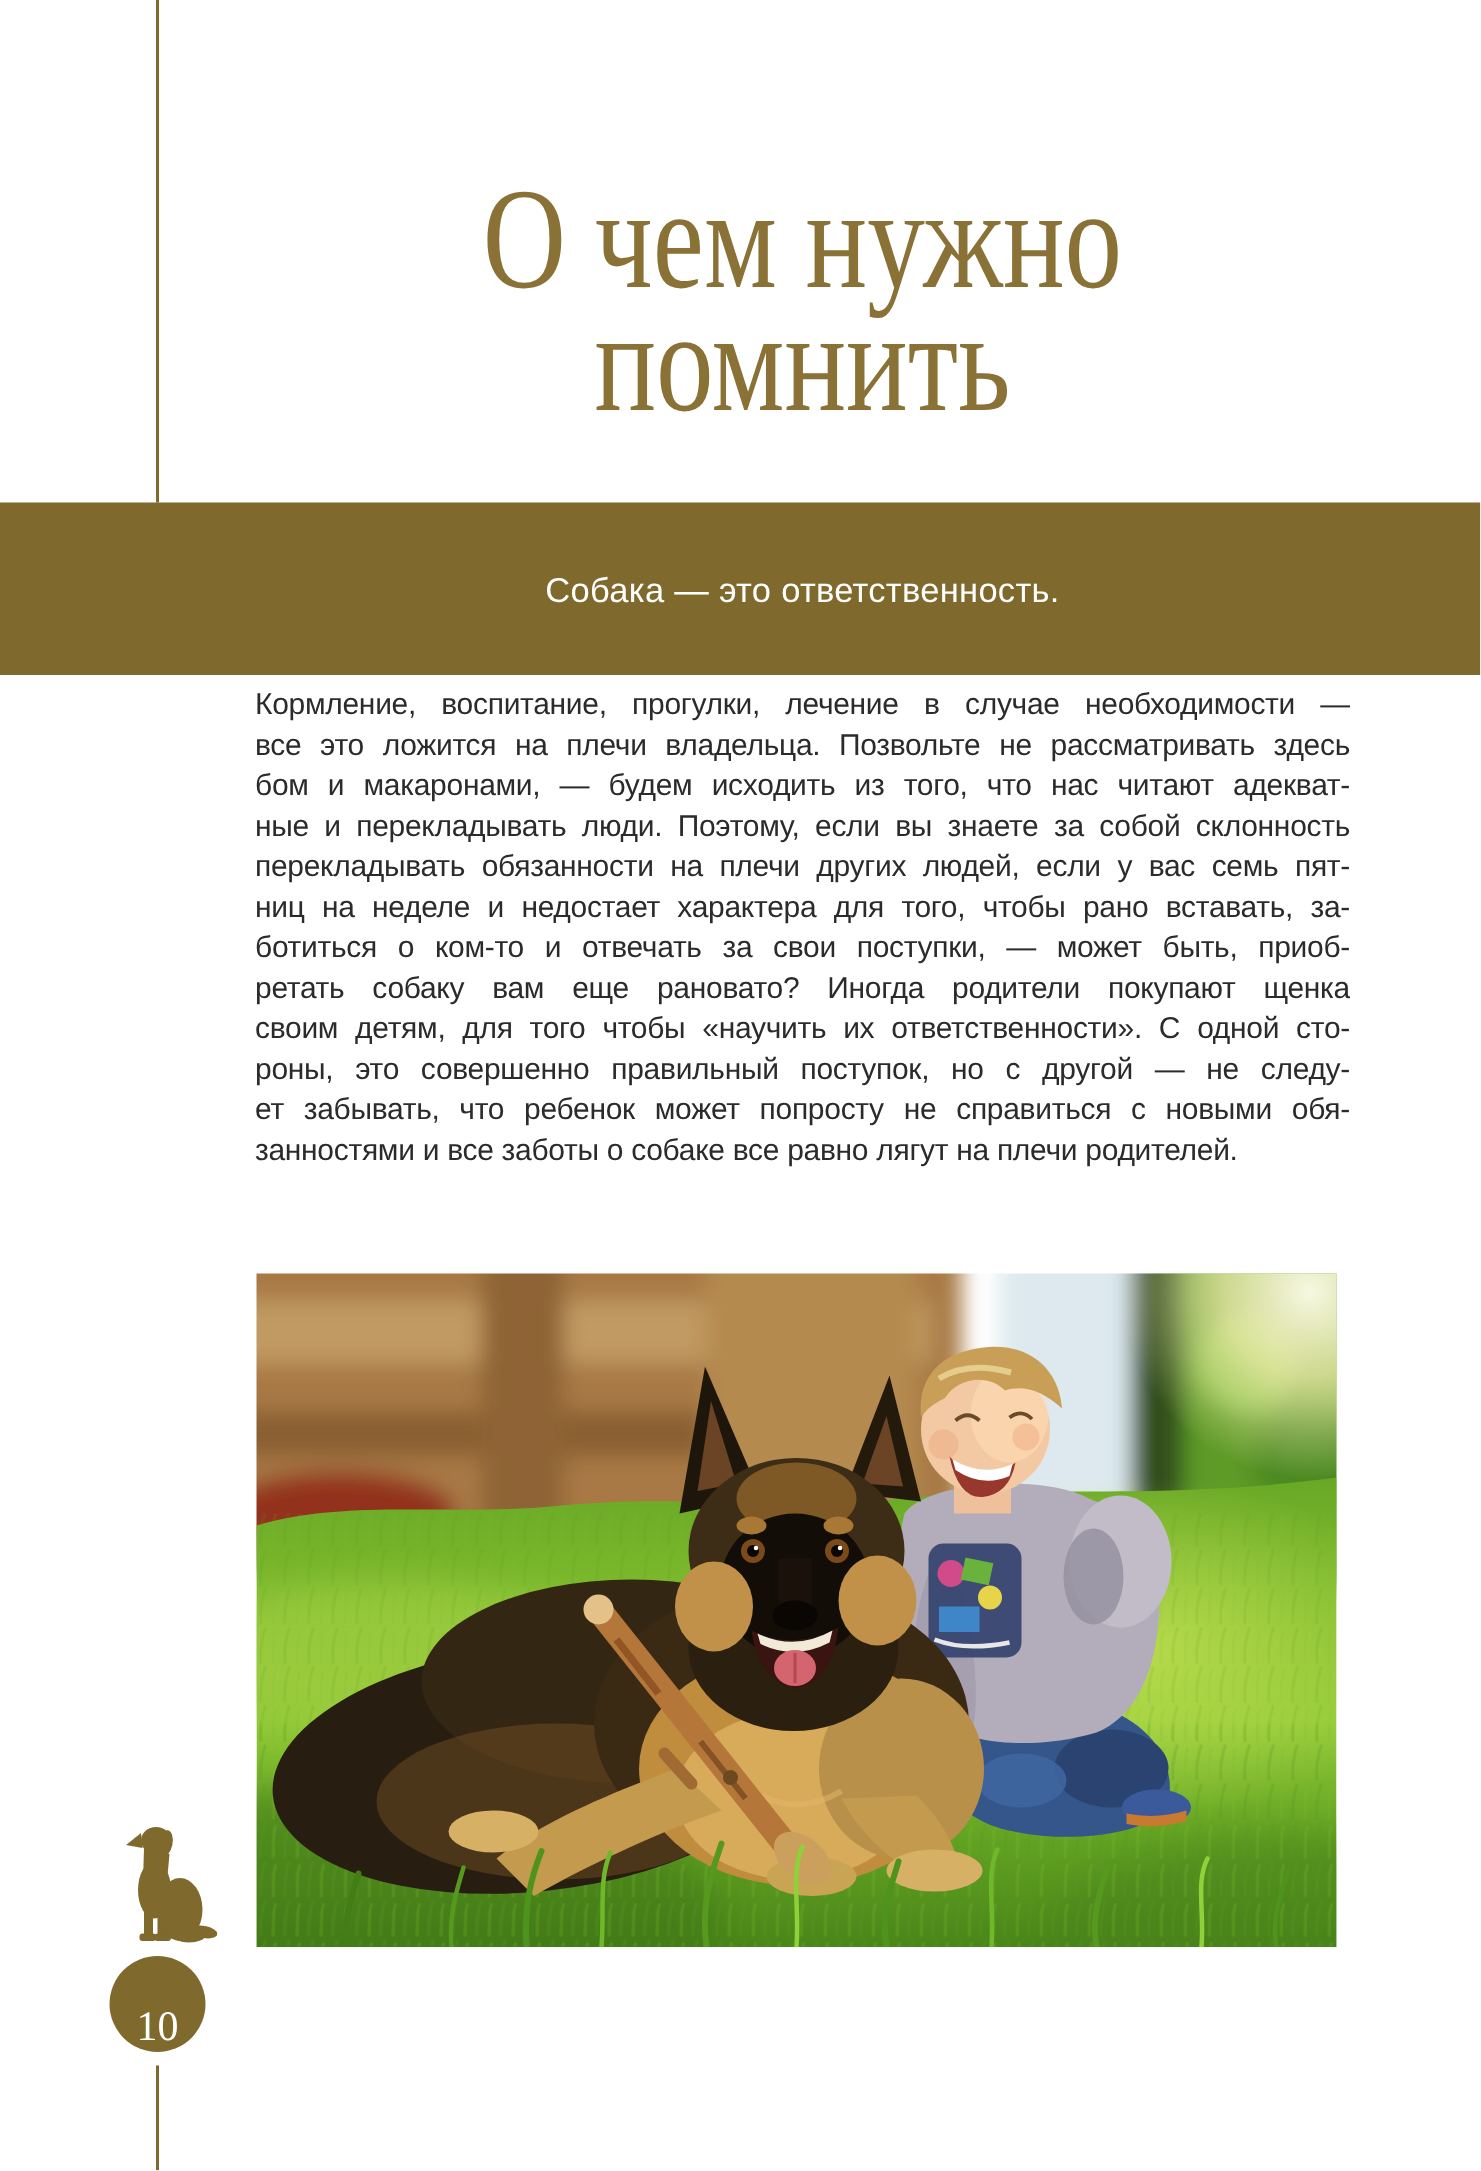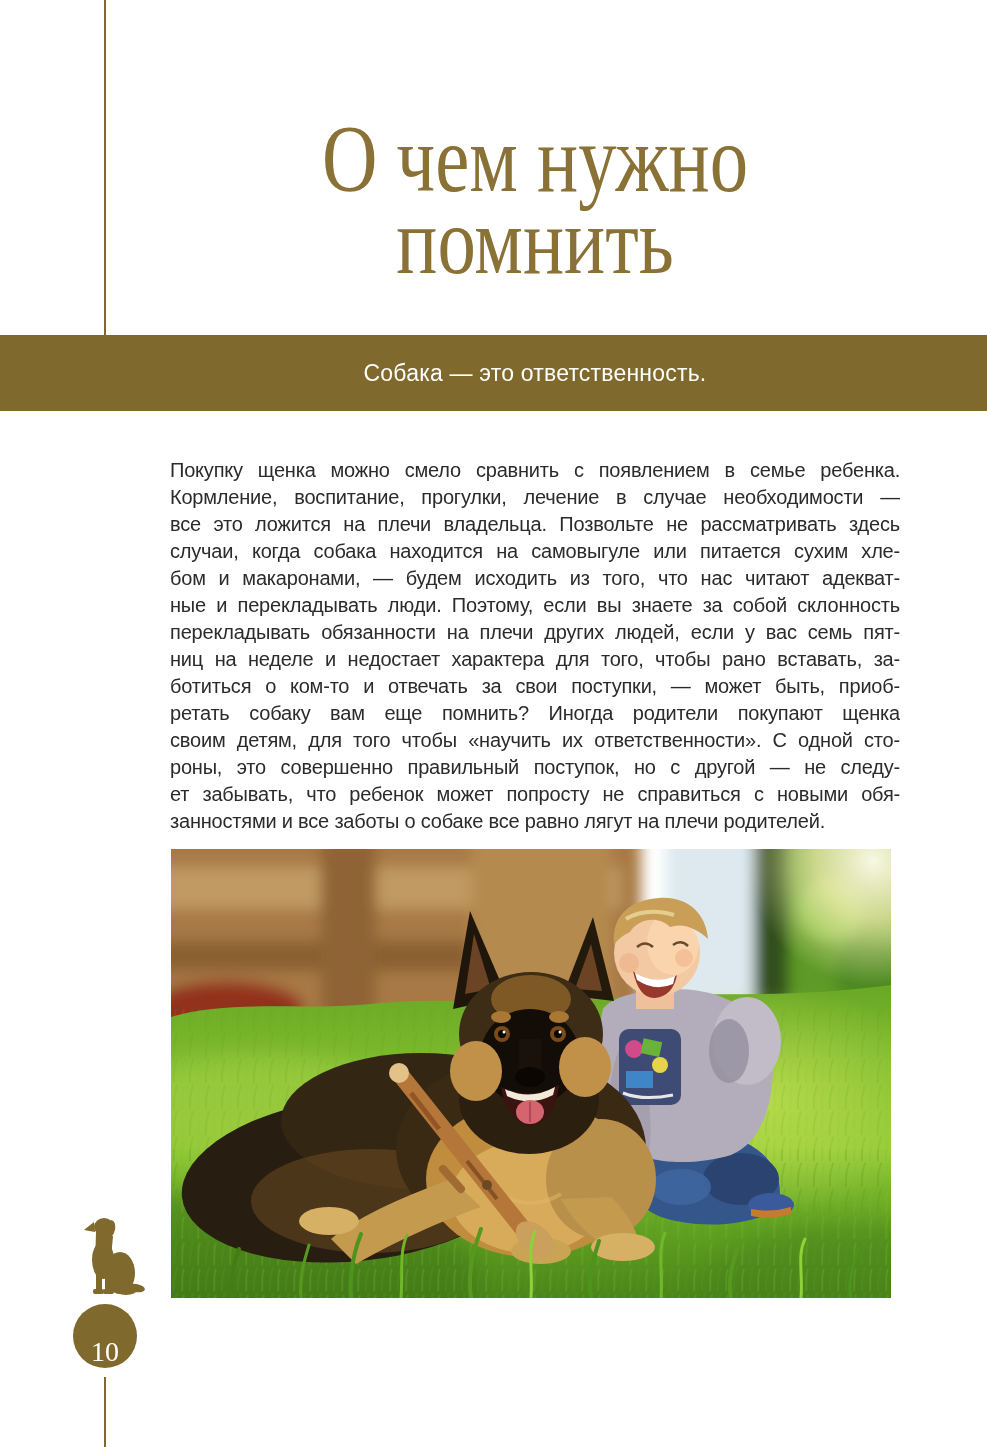--- a/index.html
+++ b/index.html
@@ -38,21 +38,21 @@
     line-height: 82px;
     color: var(--title-color);
     transform: scaleX(0.80);
     transform-origin: 50% 0;
     white-space: nowrap;
   }
 
   .banner {
     position: absolute;
     left: 0; top: 335px;
-    width: 987px; height: 76px;
+    width: 987px; height: 115px;
     background: var(--accent);
   }
   .banner-text {
     position: absolute;
     left: 170px; width: 730px;
     top: 50%;
     transform: translateY(-50%);
     text-align: center;
     color: var(--banner-text);
     font-size: 23px;
@@ -118,30 +118,28 @@
     <div>помнить</div>
   </div>
 
   <div class="banner">
     <div class="banner-text">
       <div>Собака — это ответственность.</div>
     </div>
   </div>
 
   <div class="body-text">
-    <div class="line">Покупку щенка можно смело сравнить с появлением в семье ребенка.</div>
     <div class="line">Кормление, воспитание, прогулки, лечение в случае необходимости —</div>
     <div class="line">все это ложится на плечи владельца. Позвольте не рассматривать здесь</div>
-    <div class="line">случаи, когда собака находится на самовыгуле или питается сухим хле-</div>
     <div class="line">бом и макаронами, — будем исходить из того, что нас читают адекват-</div>
     <div class="line">ные и перекладывать люди. Поэтому, если вы знаете за собой склонность</div>
     <div class="line">перекладывать обязанности на плечи других людей, если у вас семь пят-</div>
     <div class="line">ниц на неделе и недостает характера для того, чтобы рано вставать, за-</div>
     <div class="line">ботиться о ком-то и отвечать за свои поступки, — может быть, приоб-</div>
-    <div class="line">ретать собаку вам еще помнить? Иногда родители покупают щенка</div>
+    <div class="line">ретать собаку вам еще рановато? Иногда родители покупают щенка</div>
     <div class="line">своим детям, для того чтобы «научить их ответственности». С одной сто-</div>
     <div class="line">роны, это совершенно правильный поступок, но с другой — не следу-</div>
     <div class="line">ет забывать, что ребенок может попросту не справиться с новыми обя-</div>
     <div class="line last">занностями и все заботы о собаке все равно лягут на плечи родителей.</div>
   </div>
 
   <figure class="photo" style="margin:0">
     <svg viewBox="0 0 720 449" preserveAspectRatio="none">
       <defs>
         <filter id="blur6" x="-20%" y="-20%" width="140%" height="140%">

